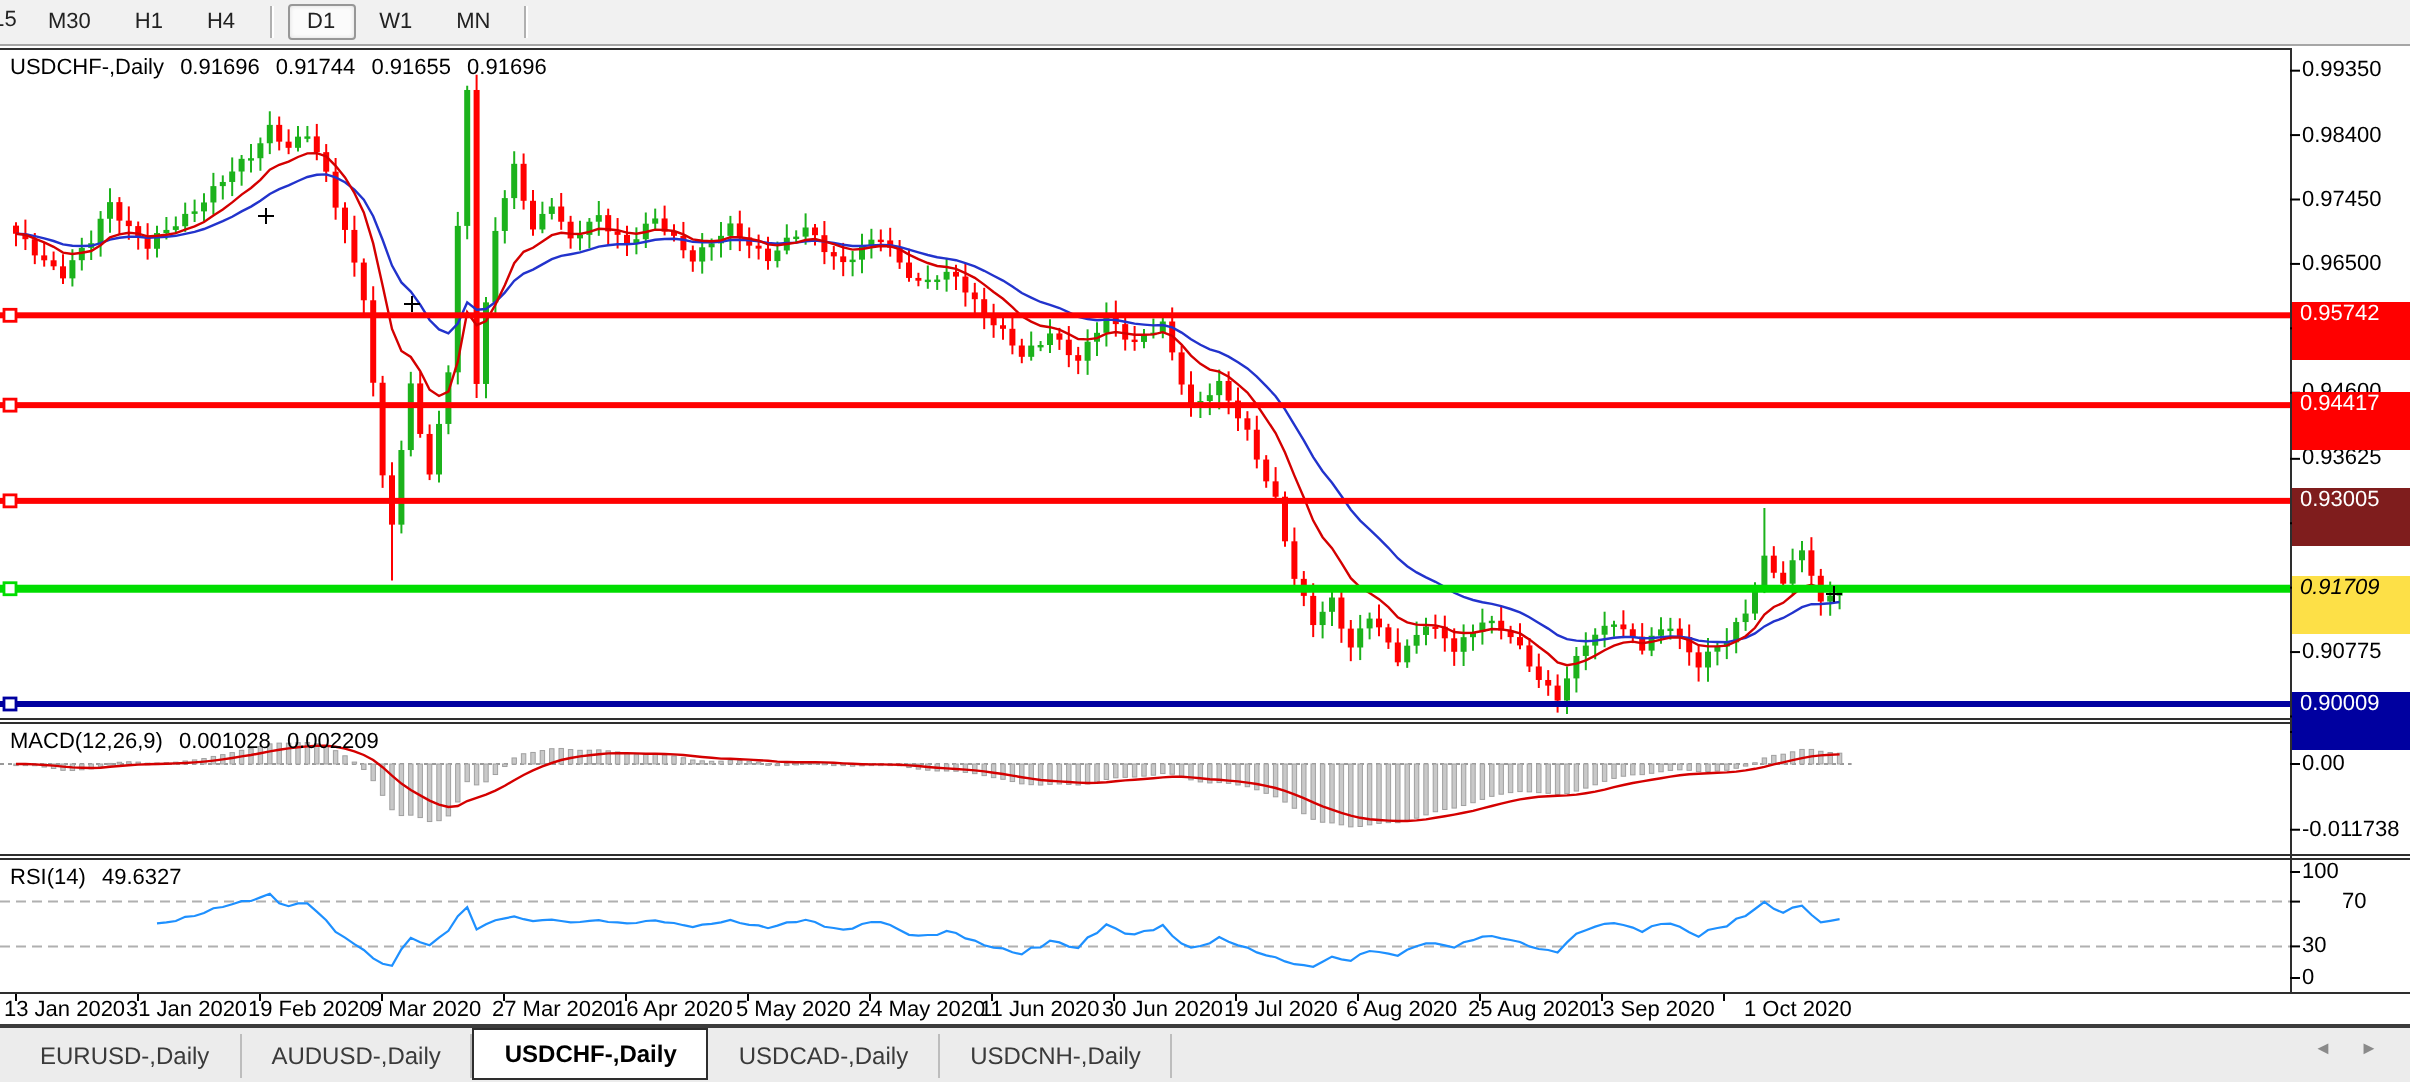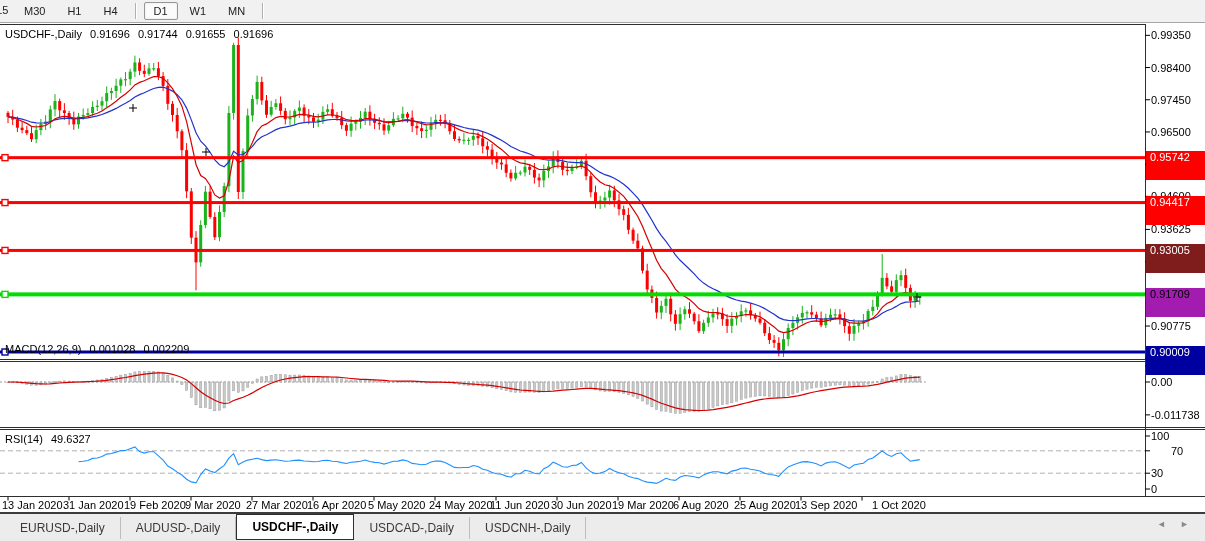--- a/index.html
+++ b/index.html
@@ -725,21 +725,21 @@
     </svg>
 
   <div class="ind-label" style="left:5px;top:28px;">
     <span>USDCHF-,Daily</span>
     <span>0.91696</span>
     <span>0.91744</span>
     <span>0.91655</span>
     <span>0.91696</span>
   </div>
 
-  <div class="ind-label" style="left:5px;top:343px;">
+  <div class="ind-label" style="left:5px;top:365px;">
     <span>MACD(12,26,9)</span>
     <span>0.001028</span>
     <span>0.002209</span>
   </div>
 
   <div class="ind-label" style="left:5px;top:433px;">
     <span>RSI(14)</span>
     <span>49.6327</span>
   </div>
 
@@ -760,37 +760,37 @@
     <div class="tick-label" style="top: 158.16px;">0.95550</div>
     <div class="tick-label" style="top: 190.365px;">0.94600</div>
     <div class="tick-label" style="top: 223.418px;">0.93625</div>
     <div class="tick-label" style="top: 255.623px;">0.92675</div>
     <div class="tick-label" style="top: 287.828px;">0.91725</div>
     <div class="tick-label" style="top: 320.033px;">0.90775</div>
     <div class="tick-label" style="top: 352.238px;">0.89825</div>
     <div class="level-label" style="top: 151.151px; background: rgb(255, 0, 0); color: rgb(255, 255, 255);">0.95742</div>
     <div class="level-label" style="top: 196.069px; background: rgb(255, 0, 0); color: rgb(255, 255, 255);">0.94417</div>
     <div class="level-label" style="top: 243.936px; background: #7f1d1d; color: rgb(255, 255, 255);">0.93005</div>
-    <div class="level-label" style="top: 287.87px; background: #a21caf; color: rgb(0, 0, 0);">0.91709</div>
+    <div class="level-label" style="top: 287.87px; background: #fde047; color: rgb(0, 0, 0); font-style: italic;">0.91709</div>
     <div class="level-label" style="top: 345.5px; background: rgb(0, 0, 160); color: rgb(255, 255, 255);">0.90009</div>
     <div class="tick-label" style="top: 360px;">0.005744</div>
     <div class="tick-label" style="top: 376px;">0.00</div>
     <div class="tick-label" style="top: 408.866px;">-0.011738</div>
     <div class="tick-label" style="top: 430px;">100</div>
     <div class="tick-label" style="top: 444.8px; margin-left: 20px;">70</div>
     <div class="tick-label" style="top: 467.2px;">30</div>
     <div class="tick-label" style="top: 483px;">0</div>
     <div class="date-label" style="left: 2px;">13 Jan 2020</div>
     <div class="date-label" style="left: 63px;">31 Jan 2020</div>
     <div class="date-label" style="left: 124px;">19 Feb 2020</div>
     <div class="date-label" style="left: 185px;">9 Mar 2020</div>
     <div class="date-label" style="left: 246px;">27 Mar 2020</div>
     <div class="date-label" style="left: 307px;">16 Apr 2020</div>
     <div class="date-label" style="left: 368px;">5 May 2020</div>
     <div class="date-label" style="left: 429px;">24 May 2020</div>
     <div class="date-label" style="left: 490px;">11 Jun 2020</div>
     <div class="date-label" style="left: 551px;">30 Jun 2020</div>
-    <div class="date-label" style="left: 612px;">19 Mar 2020</div>
+    <div class="date-label" style="left: 612px;">19 Jul 2020</div>
     <div class="date-label" style="left: 673px;">6 Aug 2020</div>
     <div class="date-label" style="left: 734px;">25 Aug 2020</div>
     <div class="date-label" style="left: 795px;">13 Sep 2020</div>
     <div class="date-label" style="left: 856px; padding-left: 16px;">1 Oct 2020</div>
   </div>
 
 </body></html>

